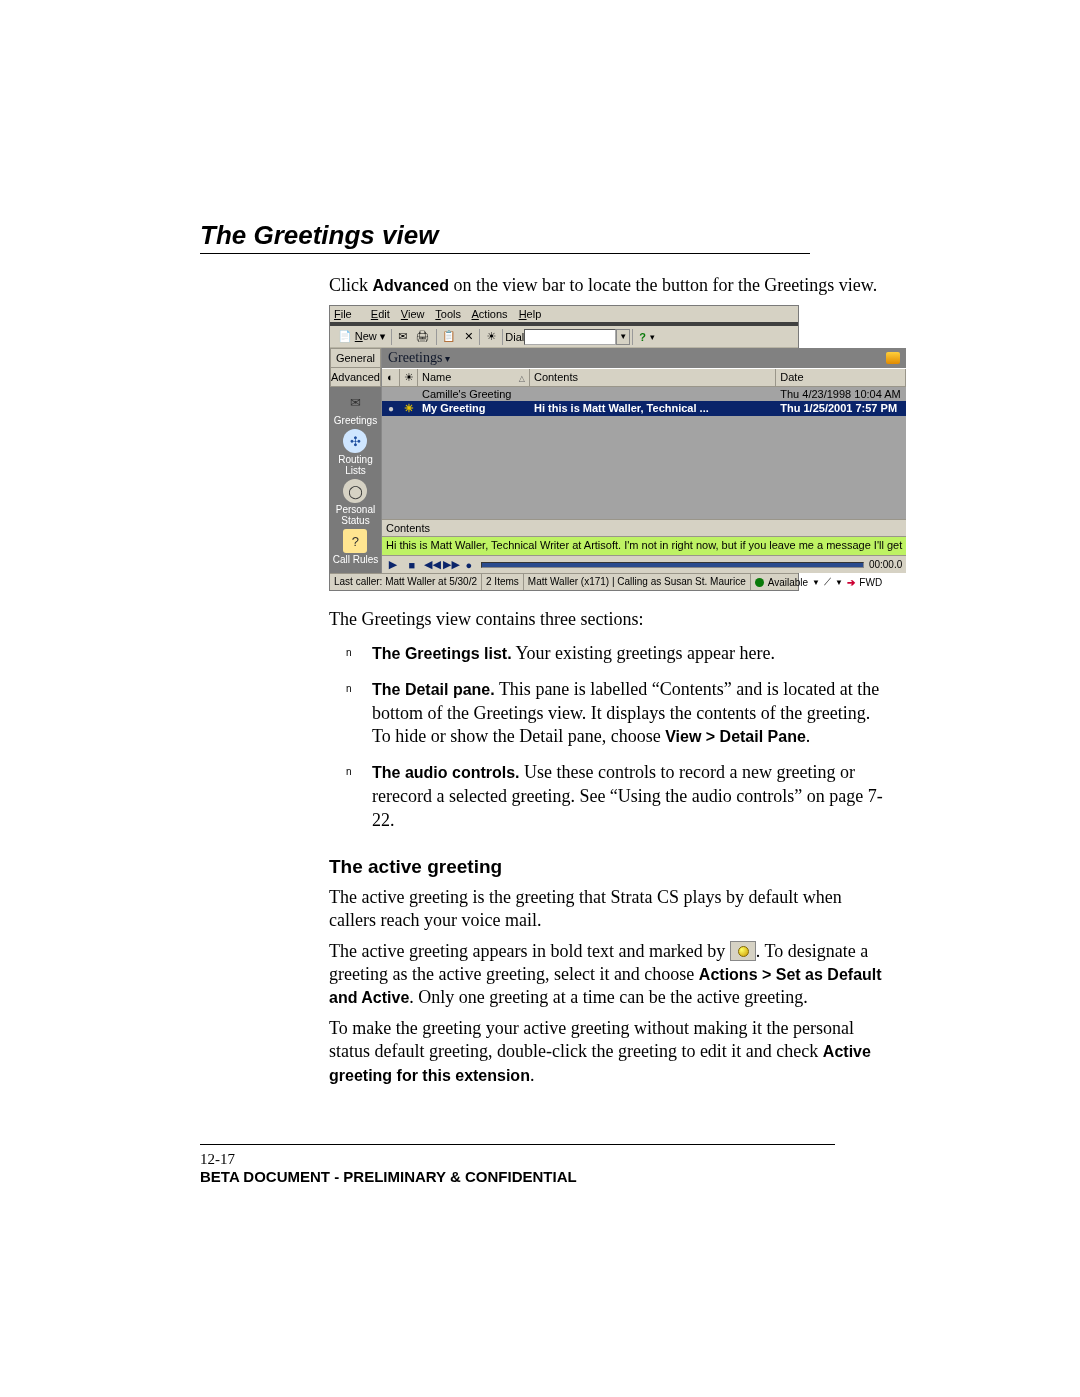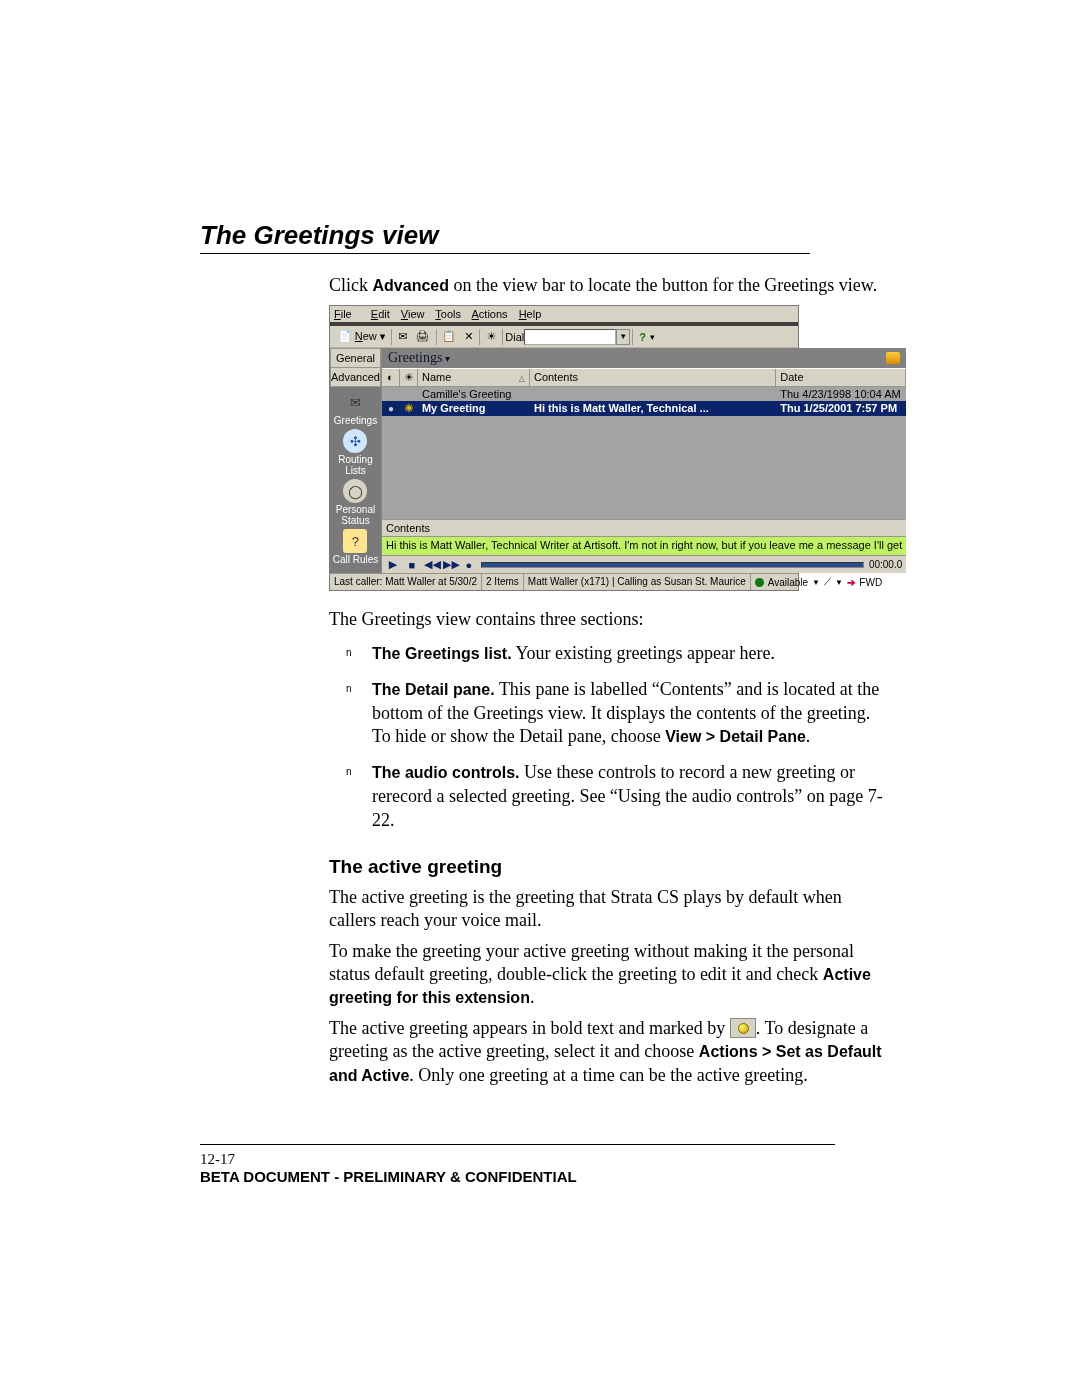--- a/index.html
+++ b/index.html
@@ -272,25 +272,25 @@
       <span class="bullet-mark">n</span>
       <span class="sans-bold">The audio controls.</span><span> Use these controls to record a new greeting or rerecord a selected greeting. See “Using the audio controls” on page 7-22.</span>
     </li>
   </ul>
 
   <h2 class="subheading" style="margin-left:79px;">The active greeting</h2>
 
   <p class="body">The active greeting is the greeting that Strata CS plays by default when callers reach your voice mail.</p>
 
   <p class="body">
+    <span>The active greeting appears in bold text and marked by </span><span class="inline-icon"></span><span>. To designate a greeting as the active greeting, select it and choose </span><span class="sans-bold">Actions &gt; Set as Default and Active</span><span>. Only one greeting at a time can be the active greeting.</span>
+  </p>
+
+  <p class="body">
     <span>To make the greeting your active greeting without making it the personal status default greeting, double-click the greeting to edit it and check </span><span class="sans-bold">Active greeting for this extension</span><span>.</span>
-  </p>
-
-  <p class="body">
-    <span>The active greeting appears in bold text and marked by </span><span class="inline-icon"></span><span>. To designate a greeting as the active greeting, select it and choose </span><span class="sans-bold">Actions &gt; Set as Default and Active</span><span>. Only one greeting at a time can be the active greeting.</span>
   </p>
 </div>
 
 <div class="footer">
   <span>12-17</span>
 </div>
 <div class="footer-confidential">BETA DOCUMENT - PRELIMINARY &amp; CONFIDENTIAL</div>
 
 </div>
 

